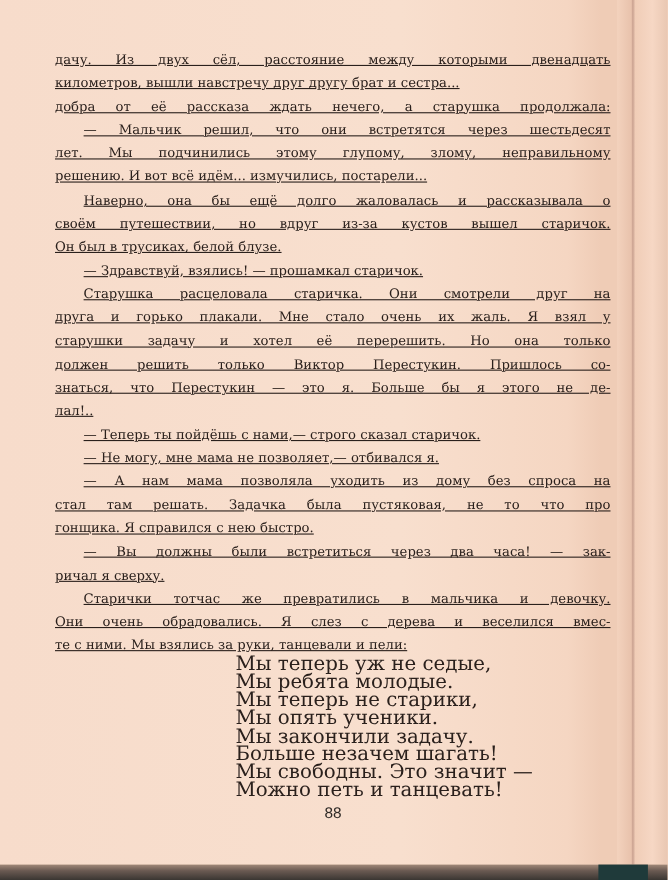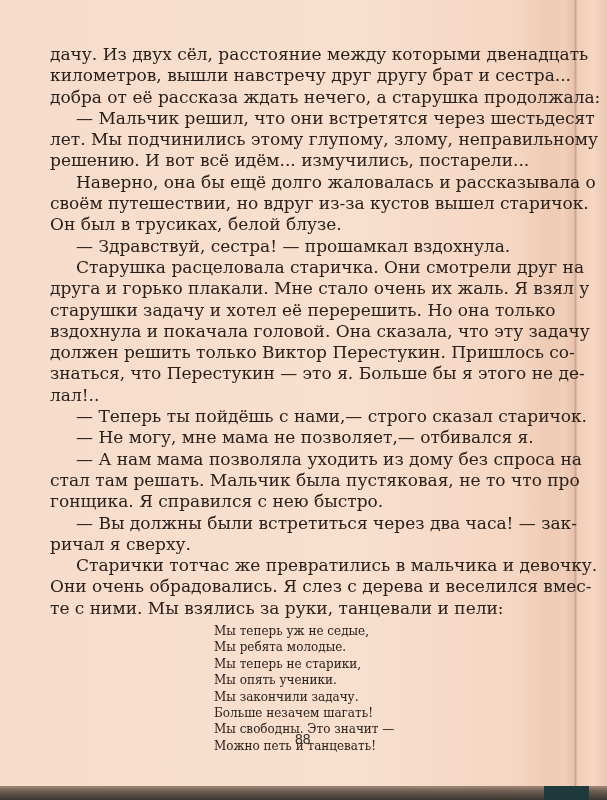--- a/index.html
+++ b/index.html
@@ -20,29 +20,30 @@
     }
     .bottom-edge {
       position: absolute; left: 0; bottom: 0; width: 607px; height: 14px;
       background: linear-gradient(180deg, #a08878 0%, #6a5a52 40%, #3a3632 100%);
     }
     .bottom-edge .dark {
       position: absolute; right: 18px; bottom: 0; width: 45px; height: 14px; background: #1f3a3a;
     }
     .text {
       position: absolute; left: 50px; top: 44px; width: 505px;
-      font-size: 17px; line-height: 21.3px;
+      font-size: 12px; line-height: 21.3px;
       text-align: justify;
+      text-decoration: underline;
     }
     .p { margin: 0; }
     .line { display: block; text-align: justify; text-align-last: justify; white-space: nowrap; }
     .line.last { text-align-last: left; }
     .poem {
       position: absolute; left: 214px; top: 596px;
-      font-size: 12px; line-height: 16.4px; margin-top: 27px;
+      font-size: 18px; line-height: 16.4px;
     }
     .poem .pl { display: block; white-space: nowrap; }
     .page-number {
       position: absolute; left: 295px; top: 731px;
       font-family: Liberation Sans, sans-serif; font-size: 14px; color: #2f2a26;
     }
   </style>
 </head>
 <body>
 
@@ -66,47 +67,46 @@
     <span class="line last">решению. И вот всё идём... измучились, постарели...</span>
   </p>
 
   <p class="p">
     <span class="line" style="padding-left:26px">Наверно, она бы ещё долго жаловалась и рассказывала о</span>
     <span class="line">своём путешествии, но вдруг из-за кустов вышел старичок.</span>
     <span class="line last">Он был в трусиках, белой блузе.</span>
   </p>
 
   <p class="p">
-    <span class="line last" style="padding-left:26px">— Здравствуй, сестра! — прошамкал вздохнула.</span>
+    <span class="line last" style="padding-left:26px">— Здравствуй, взялись! — прошамкал старичок.</span>
   </p>
 
   <p class="p">
     <span class="line" style="padding-left:26px">Старушка расцеловала старичка. Они смотрели друг на</span>
     <span class="line">друга и горько плакали. Мне стало очень их жаль. Я взял у</span>
     <span class="line">старушки задачу и хотел её перерешить. Но она только</span>
-    <span class="line">вздохнула и покачала головой. Она сказала, что эту задачу</span>
     <span class="line">должен решить только Виктор Перестукин. Пришлось со-</span>
     <span class="line">знаться, что Перестукин — это я. Больше бы я этого не де-</span>
     <span class="line last">лал!..</span>
   </p>
 
   <p class="p">
     <span class="line last" style="padding-left:26px">— Теперь ты пойдёшь с нами,— строго сказал старичок.</span>
   </p>
 
   <p class="p">
     <span class="line last" style="padding-left:26px">— Не могу, мне мама не позволяет,— отбивался я.</span>
   </p>
 
   <p class="p">
     <span class="line" style="padding-left:26px">— А нам мама позволяла уходить из дому без спроса на</span>
   </p>
 
   <p class="p">
-    <span class="line">стал там решать. Мальчик была пустяковая, не то что про</span>
+    <span class="line">стал там решать. Задачка была пустяковая, не то что про</span>
     <span class="line last">гонщика. Я справился с нею быстро.</span>
   </p>
 
   <p class="p">
     <span class="line" style="padding-left:26px">— Вы должны были встретиться через два часа! — зак-</span>
     <span class="line last">ричал я сверху.</span>
   </p>
 
   <p class="p">
     <span class="line" style="padding-left:26px">Старички тотчас же превратились в мальчика и девочку.</span>

